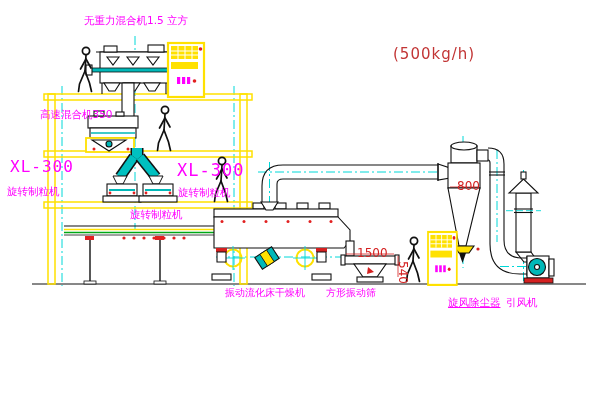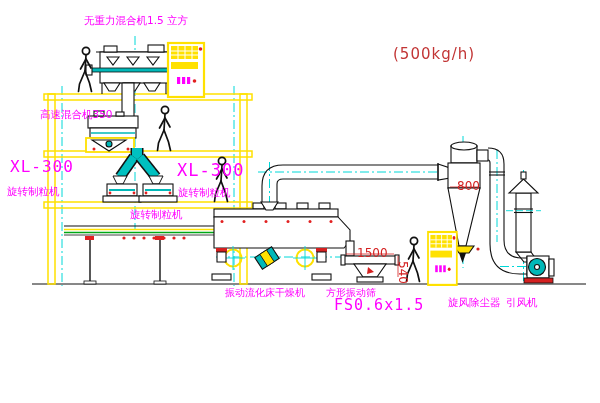--- a/index.html
+++ b/index.html
@@ -255,21 +255,20 @@
   <div class="lbl model" style="left:10px;top:159px;">XL-300</div>
   <div class="lbl lbl-s" style="left:7px;top:186px;">旋转制粒机</div>
   <div class="lbl model" style="left:177px;top:162px;font-size:17px;">XL-300</div>
   <div class="lbl lbl-s" style="left:178px;top:187px;">旋转制粒机</div>
 
   <div class="lbl lbl-s" style="left:130px;top:209px;">旋转制粒机</div>
 
   <div class="lbl lbl-xs" style="left:225px;top:288px;">振动流化床干燥机</div>
 
   <div class="lbl lbl-xs" style="left:326px;top:288px;">方形振动筛</div>
-  <div class="lbl model-lg" style="left:334px;top:298px;">FS0.6x1.5</div>
-
-  <div class="lbl lbl-s" style="left:448px;top:297px;">旋风除尘器</div>
+
+  <div class="lbl lbl-s" style="left:448px;top:297px;text-decoration:underline;">旋风除尘器</div>
   <div class="lbl lbl-s" style="left:506px;top:297px;">引风机</div>
 
   <div class="dim" style="left:457px;top:179px;">800</div>
   <div class="dim" style="left:357px;top:246px;">1500</div>
   <div class="dim dim-v" style="left:396px;top:261px;">540</div>
 </div>
 
 </body></html>

